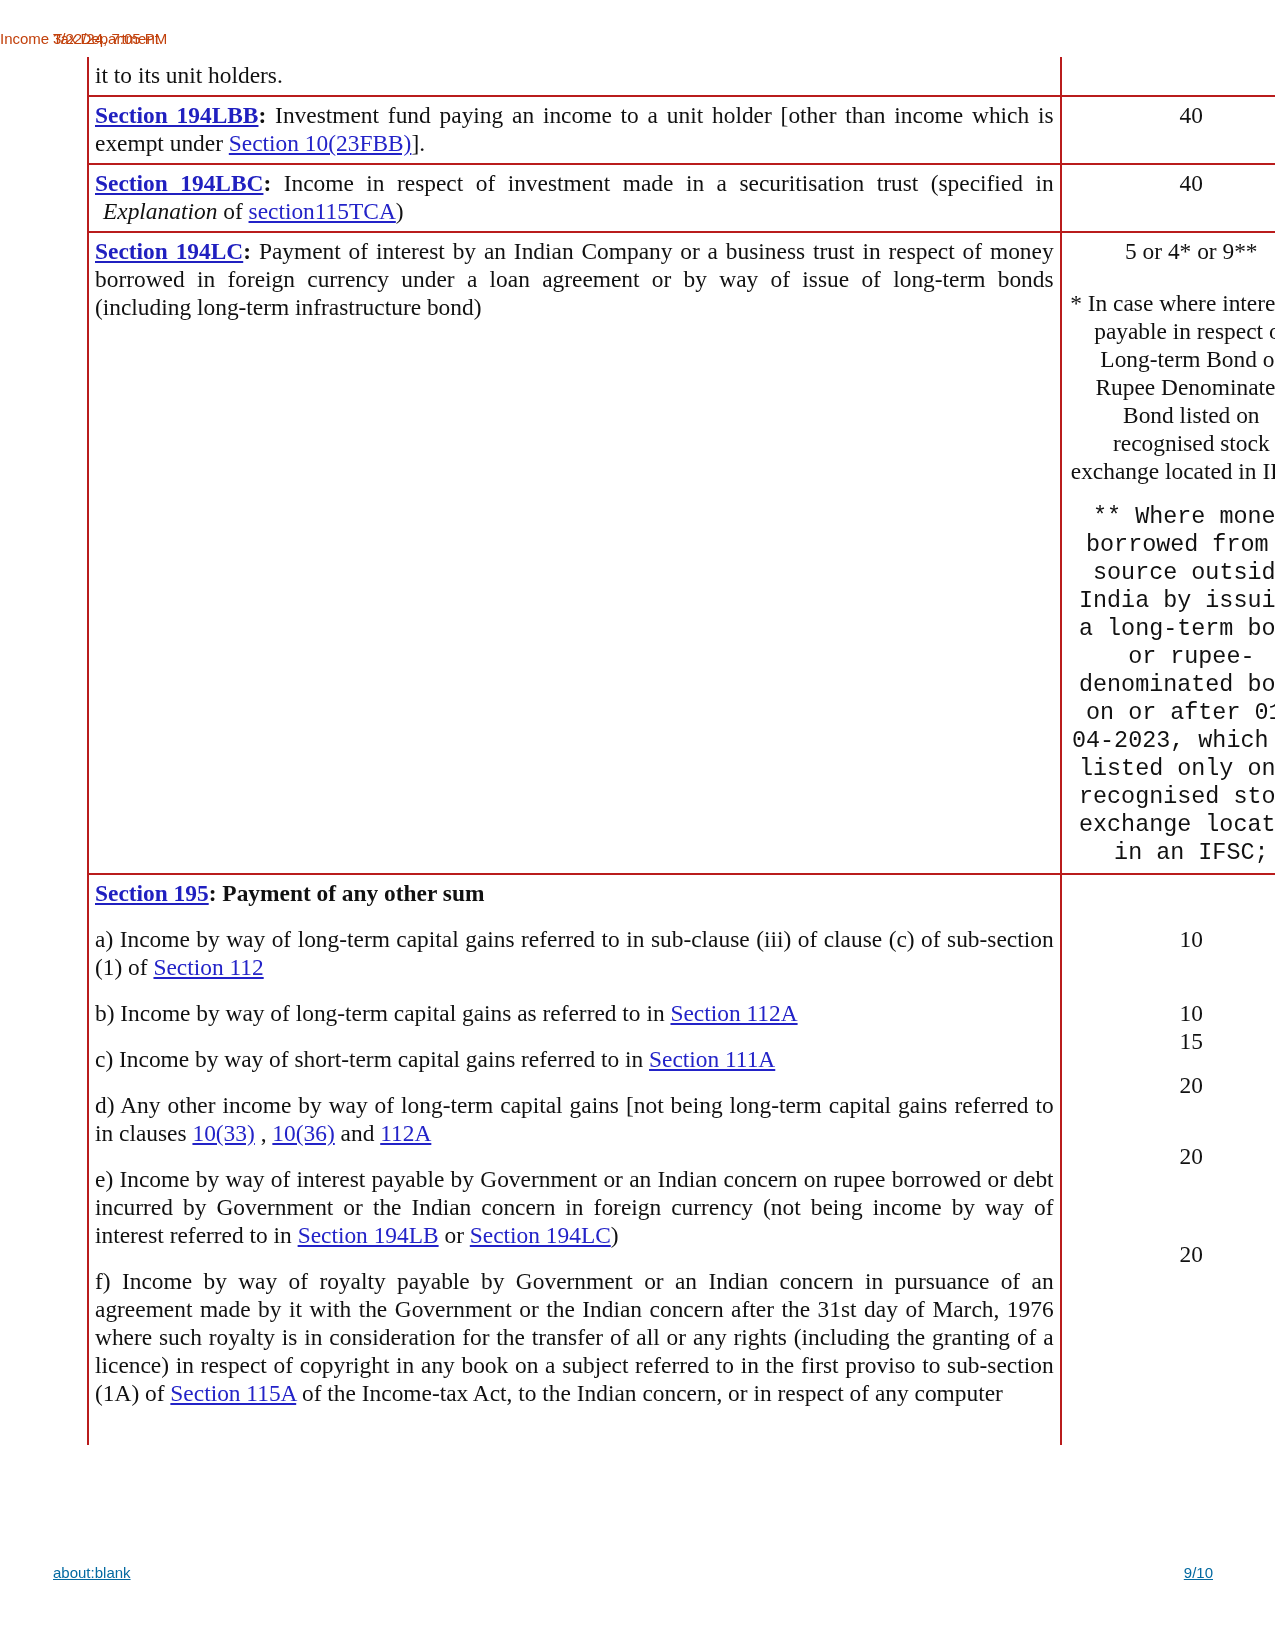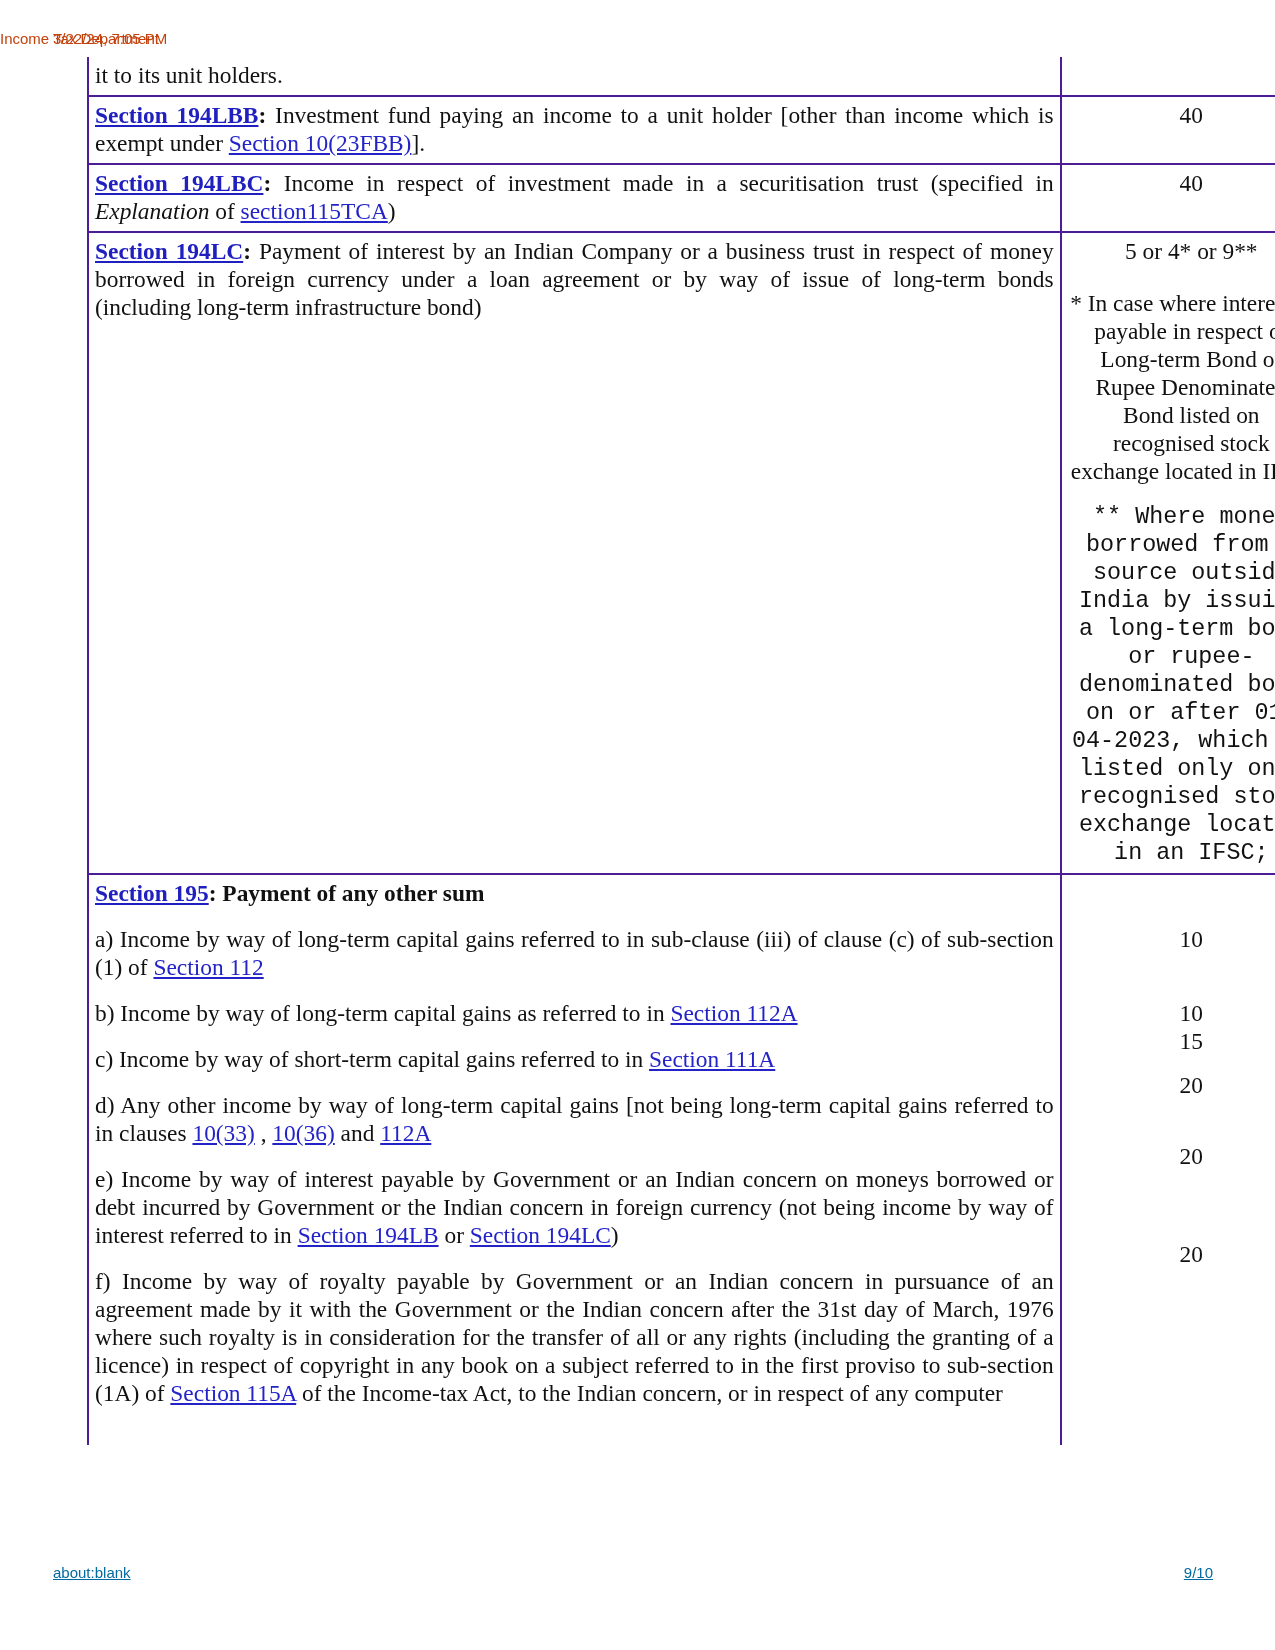--- a/index.html
+++ b/index.html
@@ -5,29 +5,29 @@
   html, body { margin:0; padding:0; background:#ffffff; }
   body { width:1275px; height:1650px; position:relative; overflow:hidden; font-family:"Liberation Serif", serif; color:#111; }
   .hdr { position:absolute; top:30px; font-family:"Liberation Sans", sans-serif; font-size:15px; color:#c2410c; }
   .ftr { position:absolute; top:1564px; font-family:"Liberation Sans", sans-serif; font-size:15px; color:#0369a1;text-decoration:underline; }
   #hdr-left { left:53px; }
   #hdr-center { left:0; width:1275px; text-align:left; }
   #ftr-left { left:53px; }
   #ftr-right { right:62px; }
   .tbl { position:absolute; left:87px; top:57px; width:1104px; }
   table { border-collapse:collapse; width:1236px; }
-  td { border:2px solid #4c1d95; vertical-align:top; font-size:23.4px; line-height:28px; padding:4px 6px 6px 6px; }
+  td { border:2px solid #b91c1c; vertical-align:top; font-size:23.4px; line-height:28px; padding:4px 6px 6px 6px; }
   td.desc { width:853px; text-align:justify; }
   td.rate { width:219px; text-align:center; }
   tr.top-cont td { border-top:none; }
   tr.bottom-cont td { border-bottom:none; }
   a { color:#1a0dab; text-decoration:underline; color:#2323c8; }
   a.bold { font-weight:bold; color:#2020c0; }
   .b { font-weight:bold; }
-  .i { font-style:italic; }
+  .i { font-style:italic;margin-left:8px; }
   p { margin:0; }
   .sub { margin-top:18px; }
 </style>
 </head>
 <body>
 
 <div class="hdr" id="hdr-left">3/22/24, 7:05 PM</div>
 <div class="hdr" id="hdr-center">Income Tax Department</div>
 
 <div class="tbl">
@@ -58,21 +58,21 @@
   </tr>
 
 
   <tr class="bottom-cont">
     <td class="desc" style="height:560px;">
       <p><a href="#" class="bold">Section 195</a><span class="b">: Payment of any other sum</span></p>
       <p class="sub"><span>a) Income by way of long-term capital gains referred to in sub-clause (iii) of clause (c) of sub-section (1) of </span><a href="#">Section 112</a></p>
       <p class="sub"><span>b) Income by way of long-term capital gains as referred to in </span><a href="#">Section 112A</a></p>
       <p class="sub"><span>c) Income by way of short-term capital gains referred to in </span><a href="#">Section 111A</a></p>
       <p class="sub"><span>d) Any other income by way of long-term capital gains [not being long-term capital gains referred to in clauses </span><a href="#">10(33)</a><span> , </span><a href="#">10(36)</a><span> and </span><a href="#">112A</a></p>
-      <p class="sub"><span>e) Income by way of interest payable by Government or an Indian concern on moneys borrowed or debt incurred by Government or the Indian concern in foreign currency (not being income by way of interest referred to in </span><a href="#">Section 194LB</a><span> or </span><a href="#">Section 194LC</a><span>)</span></p>
+      <p class="sub"><span>e) Income by way of interest payable by Government or an Indian concern on rupee borrowed or debt incurred by Government or the Indian concern in foreign currency (not being income by way of interest referred to in </span><a href="#">Section 194LB</a><span> or </span><a href="#">Section 194LC</a><span>)</span></p>
       <p class="sub"><span>f) Income by way of royalty payable by Government or an Indian concern in pursuance of an agreement made by it with the Government or the Indian concern after the 31st day of March, 1976 where such royalty is in consideration for the transfer of all or any rights (including the granting of a licence) in respect of copyright in any book on a subject referred to in the first proviso to sub-section (1A) of </span><a href="#">Section 115A</a><span> of the Income-tax Act, to the Indian concern, or in respect of any computer</span></p>
     </td>
     <td class="rate">
       <p style="height:28px;"></p>
       <p style="margin-top:18px;">10</p>
       <p style="margin-top:46px;">10</p>
       <p style="">15</p>
       <p style="margin-top:16px;">20</p>
       <p style="margin-top:43px;">20</p>
       <p style="margin-top:70px;">20</p>

